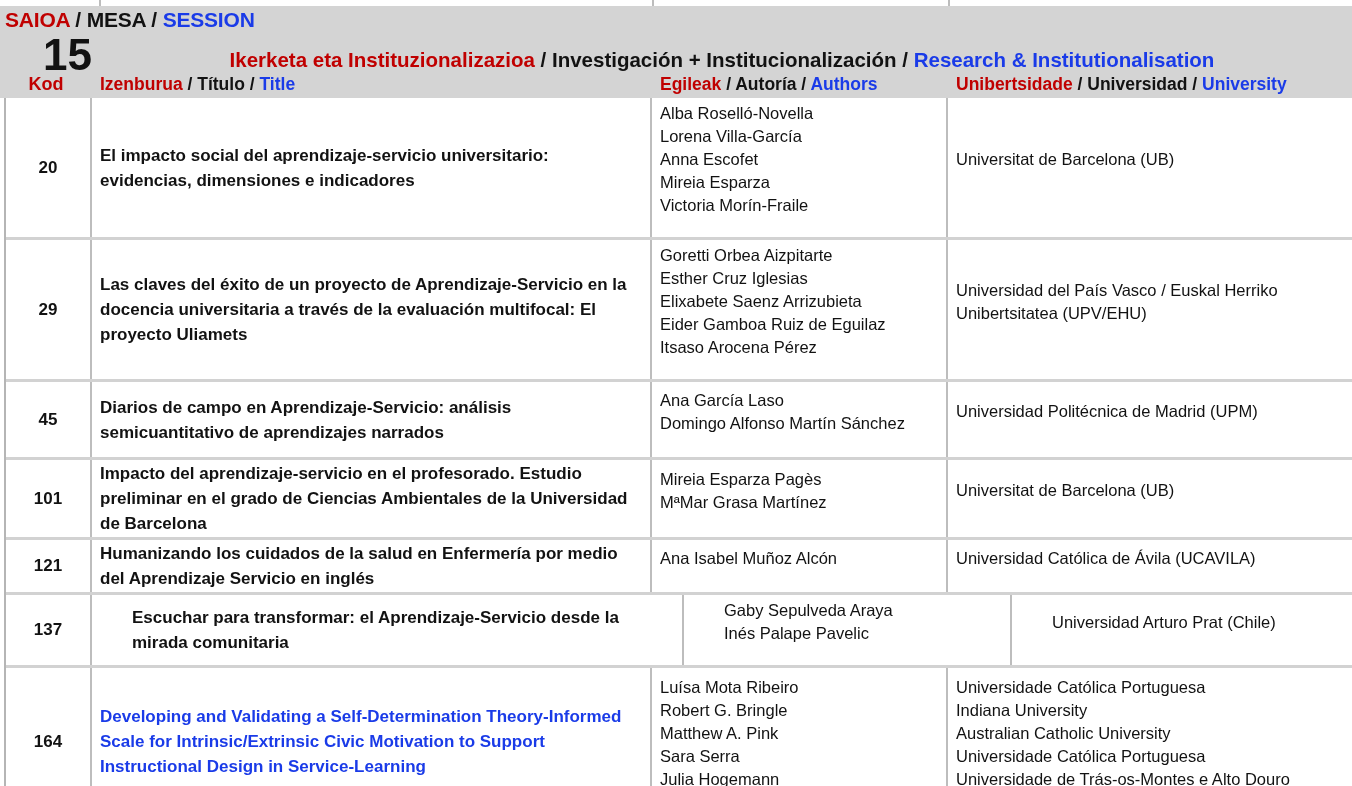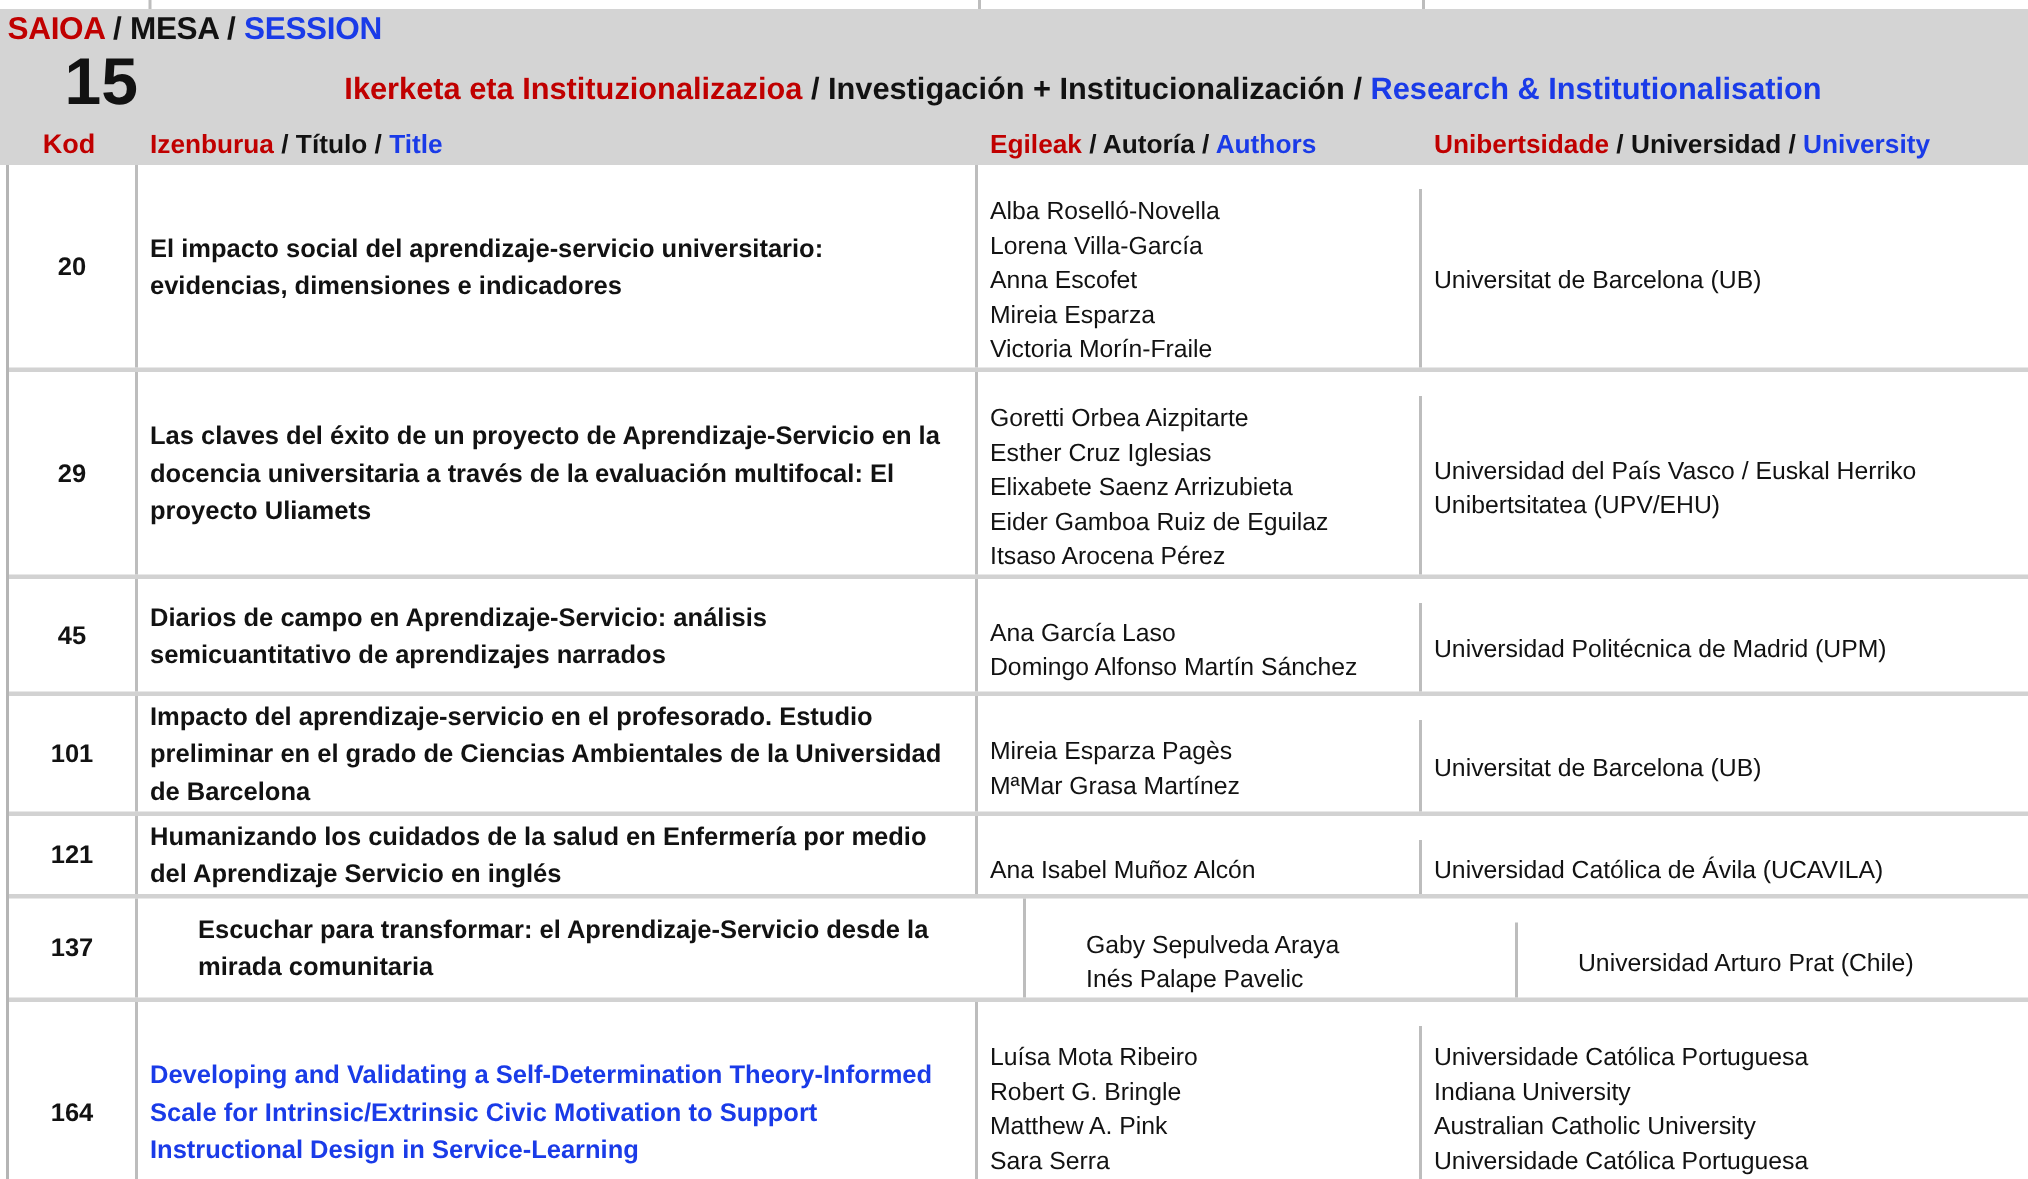--- a/index.html
+++ b/index.html
@@ -17,21 +17,21 @@
   
   .top-strip { position: relative; height: 6px; background: #ffffff; }
   .top-strip .tick { position: absolute; top: 0; bottom: 0; width: 2px; background: #bdbdbd; }
   .tick-1 { left: 99px; }
   .tick-2 { left: 652px; }
   .tick-3 { left: 948px; }
 
   
   .session-header {
     position: relative;
-    height: 104px;
+    height: 92px;
     background: #d4d4d4;
   }
   .session-label {
     position: absolute; top: 2px; left: 5px;
     font-size: 21px; font-weight: 700; letter-spacing: -0.2px;
     white-space: pre;
   }
   .session-number {
     position: absolute; top: 27px; left: 0; width: 92px;
     text-align: right;
@@ -80,23 +80,22 @@
     font-weight: 700; font-size: 17px;
   }
   .cell-title {
     display: flex; align-items: center;
     font-weight: 700; font-size: 17px; line-height: 25px;
     padding: 1px 12px 1px 8px;
   }
   .cell-authors, .cell-university {
     display: flex; align-items: center;
     font-size: 16.5px; line-height: 23px;
-    padding: 4px 4px 0 8px;
+    padding: 4px 4px 20px 8px;
     white-space: pre-line;
-    margin-top: 16px;
   }
   .trow.row-blue-title .cell-title { color: #1a3be8; }
 </style>
 </head>
 <body>
 
 <div class="top-strip">
   <span class="tick tick-1"></span>
   <span class="tick tick-2"></span>
   <span class="tick tick-3"></span>

